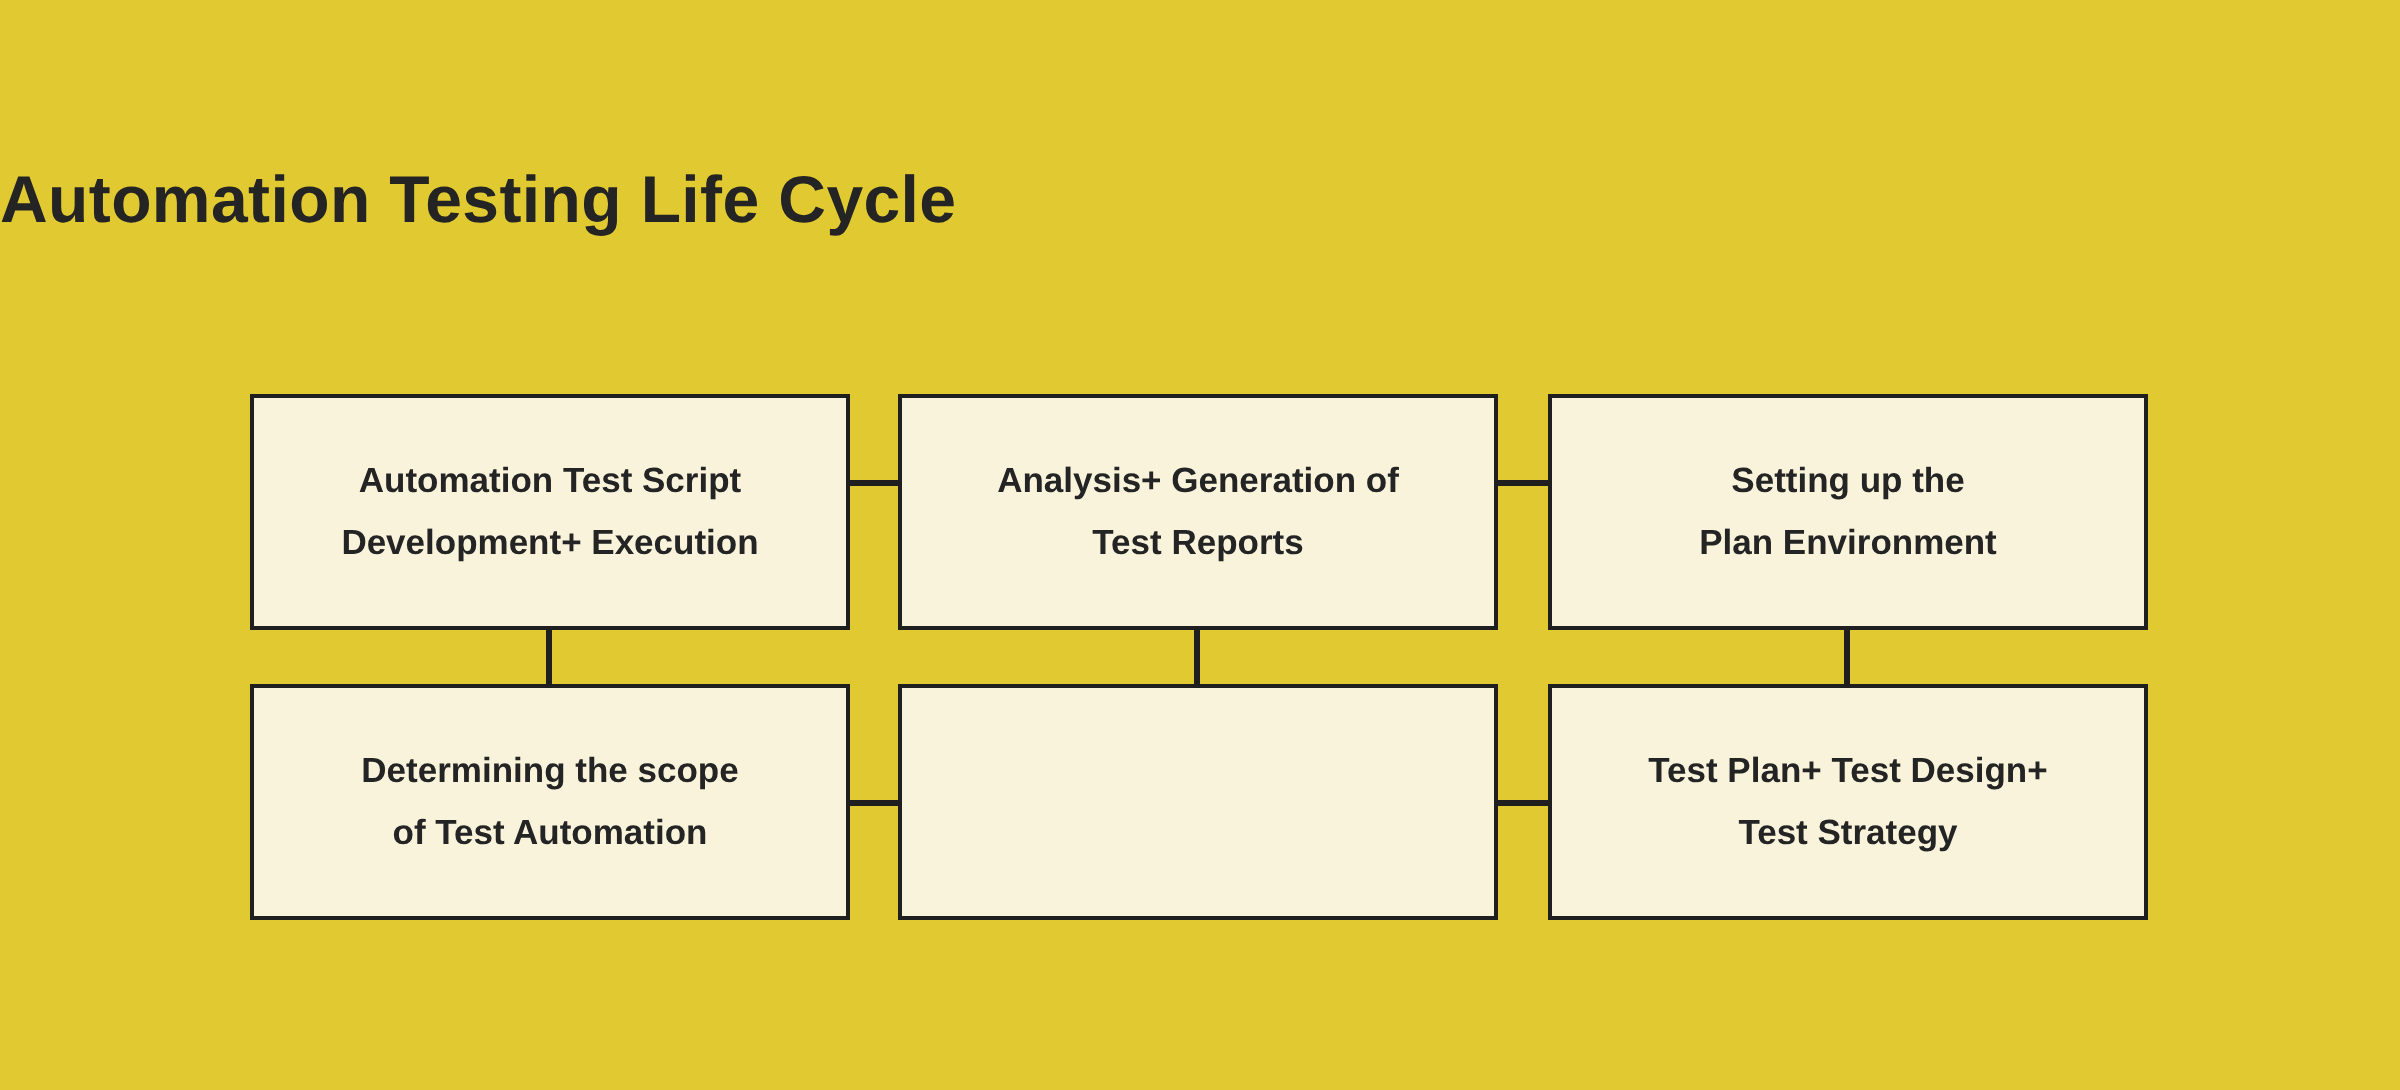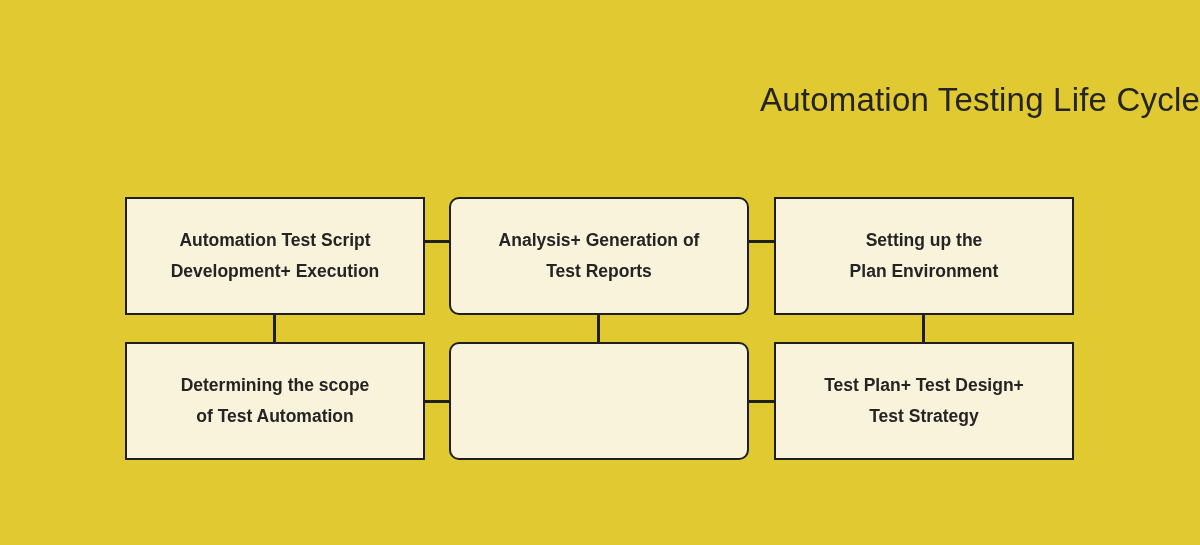--- a/index.html
+++ b/index.html
@@ -17,23 +17,23 @@
   }
   .canvas {
     position: relative;
     width: 1200px; height: 545px;
     background: var(--background);
   }
   .title {
     position: absolute;
     top: 81px; left: 0;
     width: 100%;
-    text-align: right;
+    text-align: left;
     font-size: 33px;
-    font-weight: 400;
+    font-weight: 700;
     letter-spacing: 0.2px;
     color: var(--text);
   }
   .node {
     position: absolute;
     width: 300px; height: 118px;
     background: var(--node-fill);
     border: 2px solid var(--node-border);
     display: flex;
     flex-direction: column;
@@ -44,21 +44,21 @@
   .node-line {
     font-size: 17.5px;
     font-weight: 700;
     line-height: 31px;
     color: var(--text);
     white-space: nowrap;
   }
   .row1 { top: 197px; }
   .row2 { top: 342px; }
   .col1 { left: 125px; }
-  .col2 { left: 449px; border-radius: 10px; }
+  .col2 { left: 449px; }
   .col3 { left: 774px; text-align: center; }
   .connector {
     position: absolute;
     background: var(--connector);
   }
   .conn-h { height: 3px; }
   .conn-v { width: 3px; }
   .conn-r1-a { left: 425px; top: 240px; width: 24px; }
   .conn-r1-b { left: 749px; top: 240px; width: 25px; }
   .conn-r2-a { left: 425px; top: 400px; width: 24px; }

